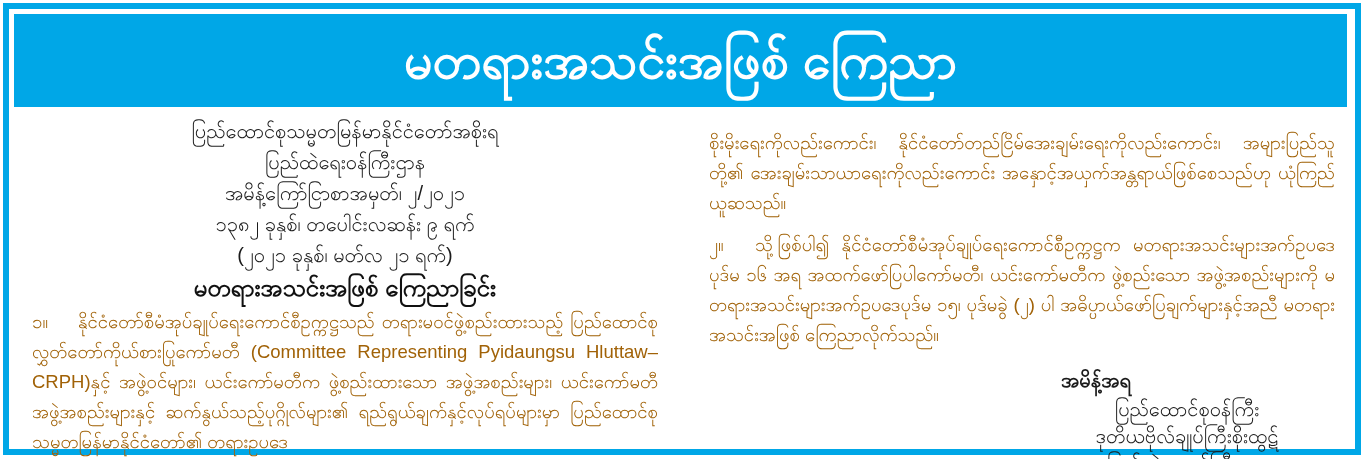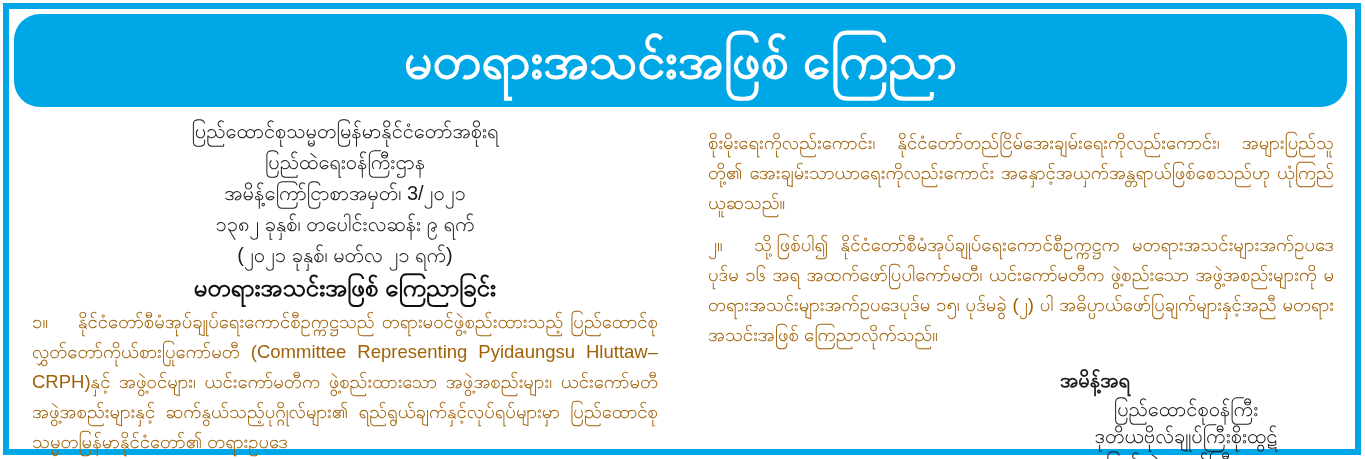--- a/index.html
+++ b/index.html
@@ -27,37 +27,37 @@
   .banner {
     position: absolute;
     left: 14px;
     top: 14px;
     width: 1333px;
     height: 93px;
     background: #00a7e7;
     display: flex;
     align-items: center;
     justify-content: center;
-    border-radius: 26px;
   }
   .banner-title {
     color: #ffffff;
     font-size: 50px;
     font-weight: 700;
     line-height: 1;
     white-space: nowrap;
   }
   .columns {
     position: absolute;
     left: 20px;
     top: 116px;
     width: 1327px;
     height: 330px;
     display: flex;
     gap: 26px;
+    justify-content: space-between;
   }
   .col {
     width: 650px;
     color: #1b1b1b;
   }
   .heading-block {
     text-align: center;
     font-size: 20px;
     line-height: 31px;
     color: #1b1b1b;
@@ -112,21 +112,21 @@
   <div class="banner">
     <div class="banner-title">မတရားအသင်းအဖြစ် ကြေညာ</div>
   </div>
 
   <div class="columns">
 
     <div class="col">
       <div class="heading-block">
         <div>ပြည်ထောင်စုသမ္မတမြန်မာနိုင်ငံတော်အစိုးရ</div>
         <div>ပြည်ထဲရေးဝန်ကြီးဌာန</div>
-        <div>အမိန့်ကြော်ငြာစာအမှတ်၊ 3/၂၀၂၁</div>
+        <div>အမိန့်ကြော်ငြာစာအမှတ်၊ ၂/၂၀၂၁</div>
         <div>၁၃၈၂ ခုနှစ်၊ တပေါင်းလဆန်း ၉ ရက်</div>
         <div>(၂၀၂၁ ခုနှစ်၊ မတ်လ ၂၁ ရက်)</div>
       </div>
       <div class="subject-line">မတရားအသင်းအဖြစ် ကြေညာခြင်း</div>
       <p class="body-para first"><span class="para-num">၁။</span><span>နိုင်ငံတော်စီမံအုပ်ချုပ်ရေးကောင်စီဥက္ကဋ္ဌသည် တရားမဝင်ဖွဲ့စည်းထားသည့် ပြည်ထောင်စုလွှတ်တော်ကိုယ်စားပြုကော်မတီ (Committee Representing Pyidaungsu Hluttaw–CRPH)နှင့် အဖွဲ့ဝင်များ၊ ယင်းကော်မတီက ဖွဲ့စည်းထားသော အဖွဲ့အစည်းများ၊ ယင်းကော်မတီအဖွဲ့အစည်းများနှင့် ဆက်နွယ်သည့်ပုဂ္ဂိုလ်များ၏ ရည်ရွယ်ချက်နှင့်လုပ်ရပ်များမှာ ပြည်ထောင်စုသမ္မတမြန်မာနိုင်ငံတော်၏ တရားဥပဒေ</span></p>
     </div>
 
     <div class="col">
       <p class="body-para"><span>စိုးမိုးရေးကိုလည်းကောင်း၊ နိုင်ငံတော်တည်ငြိမ်အေးချမ်းရေးကိုလည်းကောင်း၊ အများပြည်သူတို့၏ အေးချမ်းသာယာရေးကိုလည်းကောင်း အနှောင့်အယှက်အန္တရာယ်ဖြစ်စေသည်ဟု ယုံကြည်ယူဆသည်။</span></p>
       <p class="body-para"><span class="para-num">၂။</span><span>သို့ဖြစ်ပါ၍ နိုင်ငံတော်စီမံအုပ်ချုပ်ရေးကောင်စီဥက္ကဋ္ဌက မတရားအသင်းများအက်ဥပဒေပုဒ်မ ၁၆ အရ အထက်ဖော်ပြပါကော်မတီ၊ ယင်းကော်မတီက ဖွဲ့စည်းသော အဖွဲ့အစည်းများကို မတရားအသင်းများအက်ဥပဒေပုဒ်မ ၁၅၊ ပုဒ်မခွဲ (၂) ပါ အဓိပ္ပာယ်ဖော်ပြချက်များနှင့်အညီ မတရားအသင်းအဖြစ် ကြေညာလိုက်သည်။</span></p>

